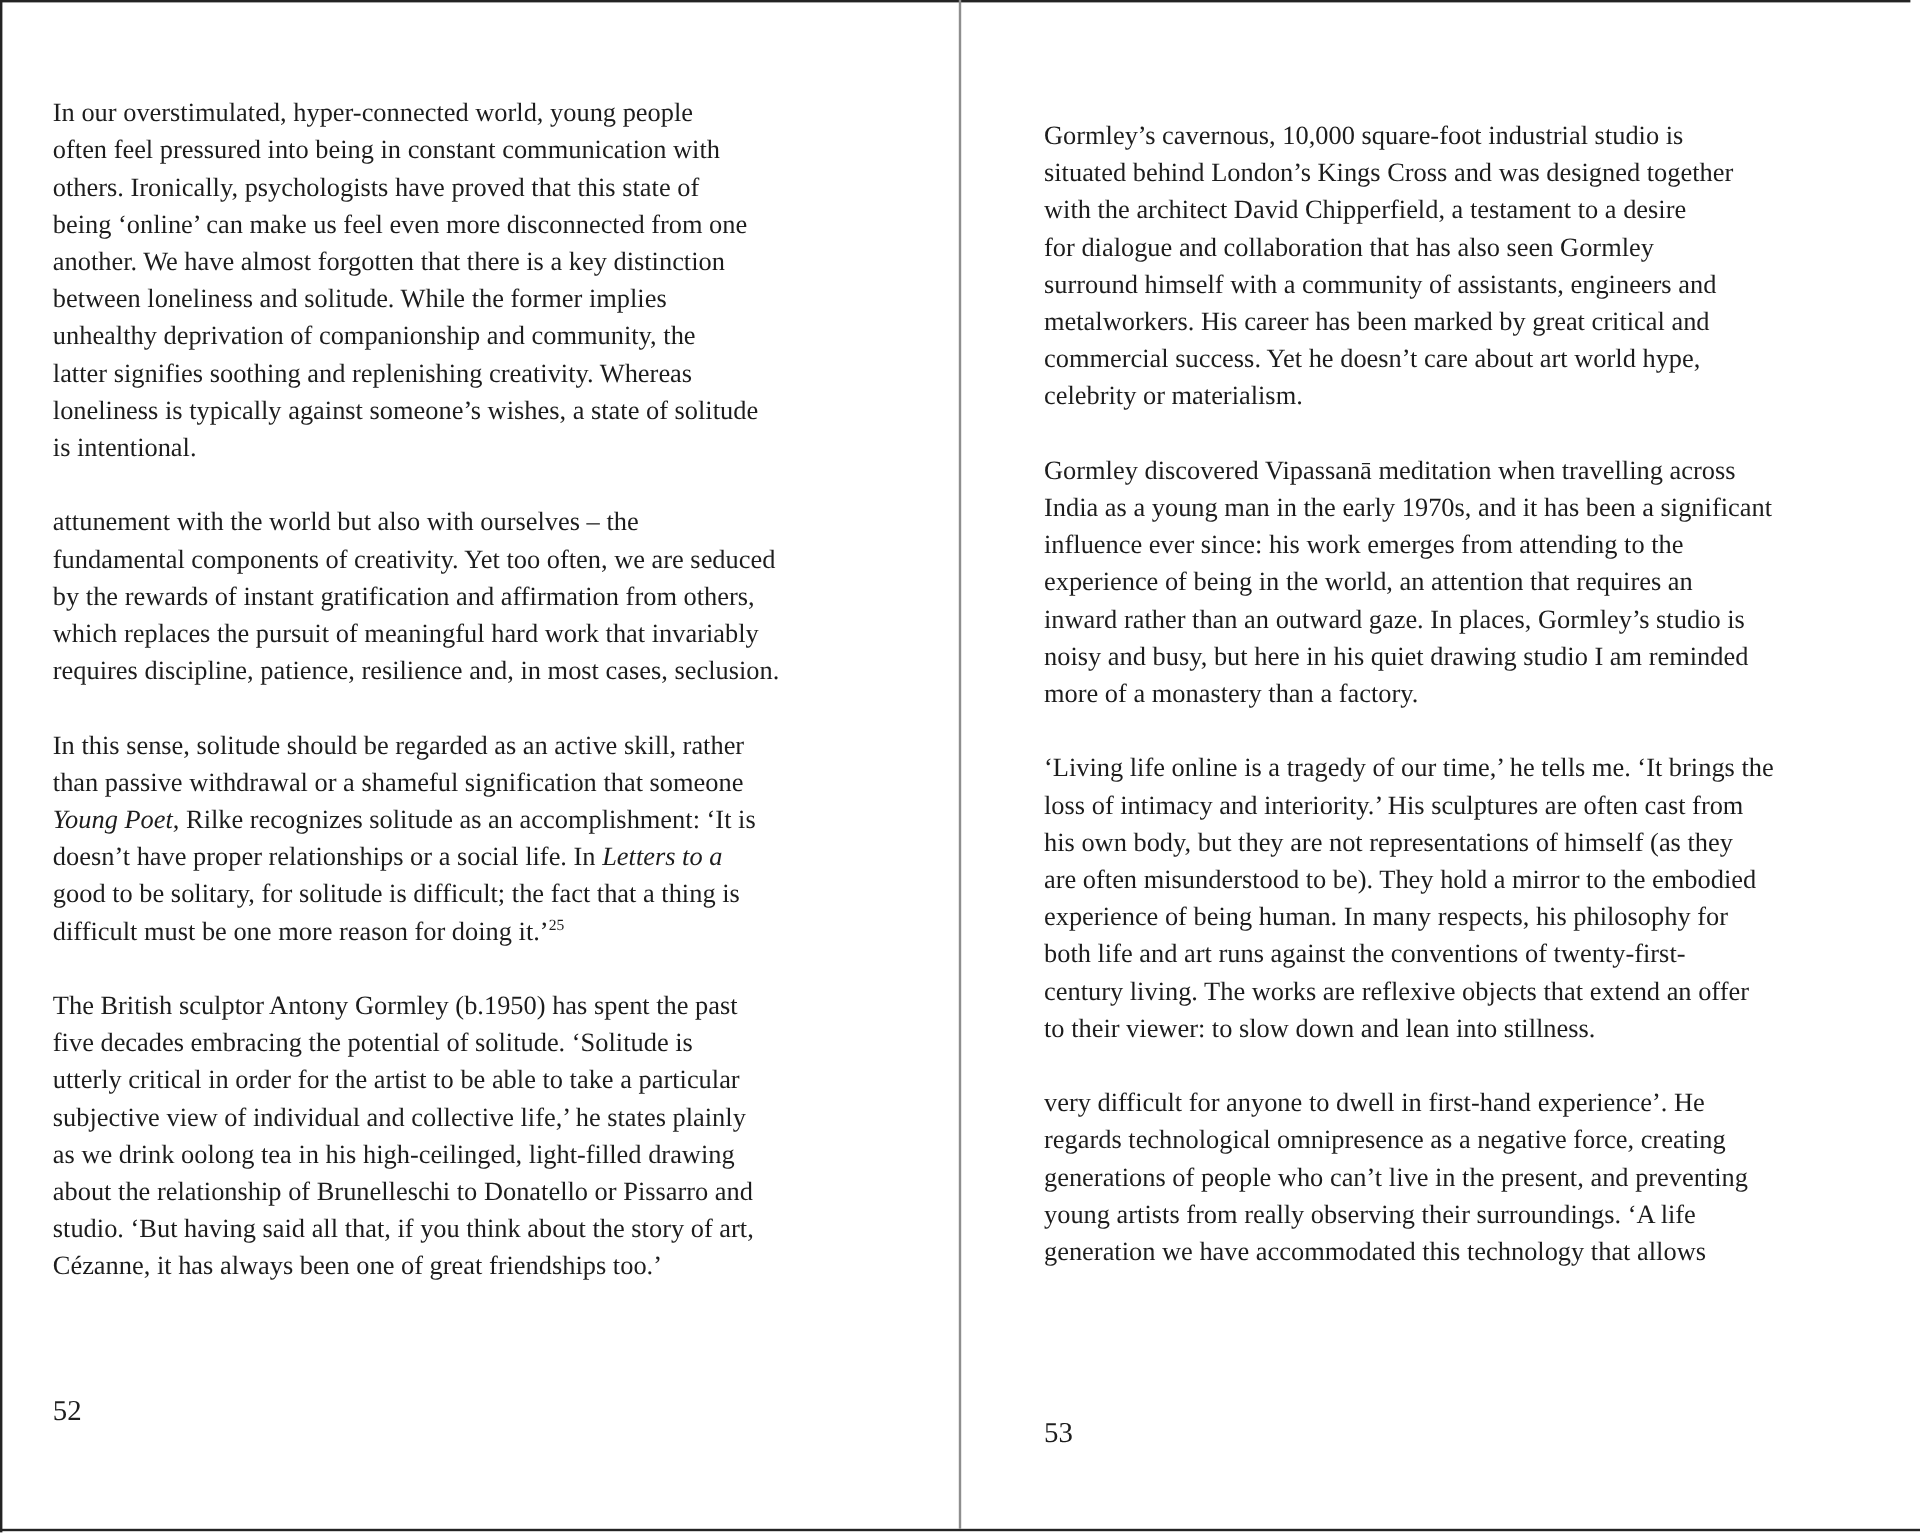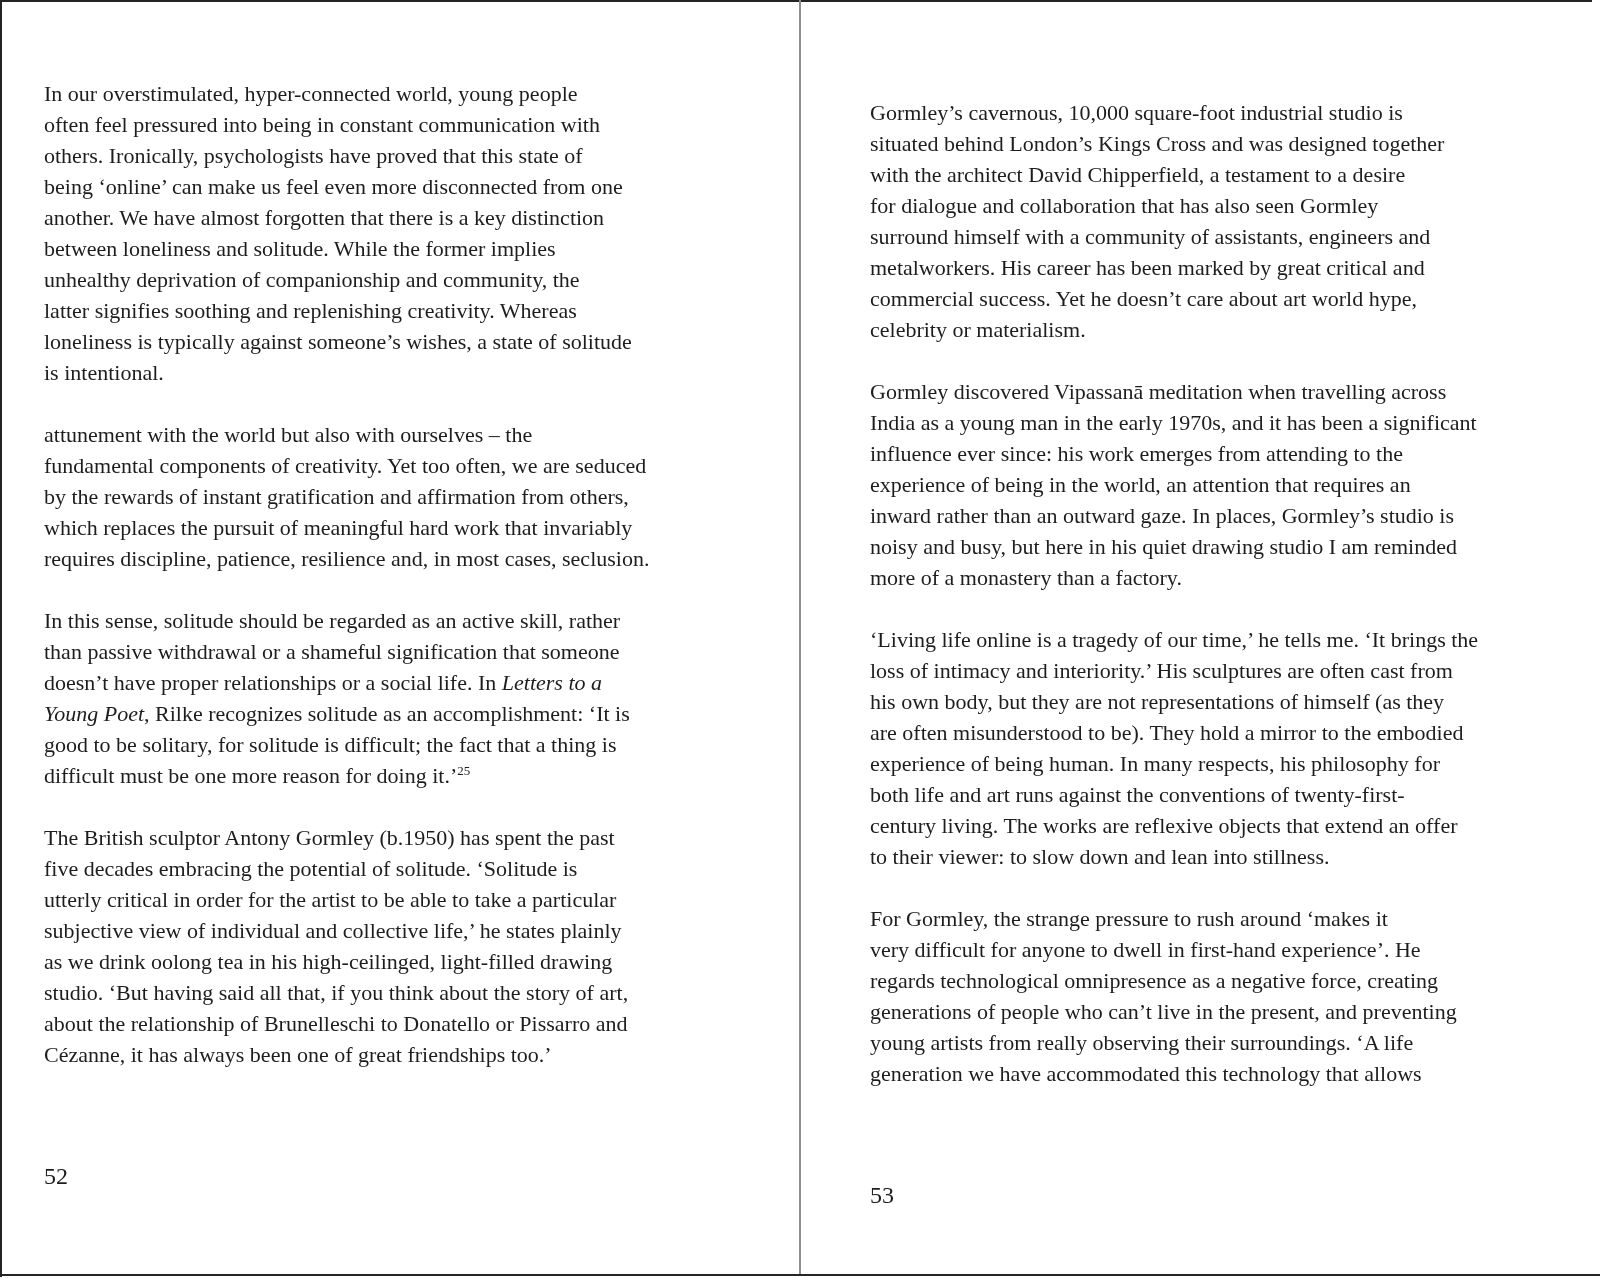--- a/index.html
+++ b/index.html
@@ -105,33 +105,33 @@
         <div class="para">
           <div class="line"><span>attunement with the world but also with ourselves – the</span></div>
           <div class="line"><span>fundamental components of creativity. Yet too often, we are seduced</span></div>
           <div class="line"><span>by the rewards of instant gratification and affirmation from others,</span></div>
           <div class="line"><span>which replaces the pursuit of meaningful hard work that invariably</span></div>
           <div class="line"><span>requires discipline, patience, resilience and, in most cases, seclusion.</span></div>
         </div>
         <div class="para">
           <div class="line"><span>In this sense, solitude should be regarded as an active skill, rather</span></div>
           <div class="line"><span>than passive withdrawal or a shameful signification that someone</span></div>
+          <div class="line"><span class="it">Young Poet</span><span>, Rilke recognizes solitude as an accomplishment: ‘It is</span></div>
           <div class="line"><span>doesn’t have proper relationships or a social life. In </span><span class="it">Letters to a</span></div>
-          <div class="line"><span class="it">Young Poet</span><span>, Rilke recognizes solitude as an accomplishment: ‘It is</span></div>
           <div class="line"><span>good to be solitary, for solitude is difficult; the fact that a thing is</span></div>
           <div class="line"><span>difficult must be one more reason for doing it.’</span><span class="sup">25</span></div>
         </div>
         <div class="para">
           <div class="line"><span>The British sculptor Antony Gormley (b.1950) has spent the past</span></div>
           <div class="line"><span>five decades embracing the potential of solitude. ‘Solitude is</span></div>
           <div class="line"><span>utterly critical in order for the artist to be able to take a particular</span></div>
           <div class="line"><span>subjective view of individual and collective life,’ he states plainly</span></div>
           <div class="line"><span>as we drink oolong tea in his high-ceilinged, light-filled drawing</span></div>
+          <div class="line"><span>about the relationship of Brunelleschi to Donatello or Pissarro and</span></div>
           <div class="line"><span>studio. ‘But having said all that, if you think about the story of art,</span></div>
-          <div class="line"><span>about the relationship of Brunelleschi to Donatello or Pissarro and</span></div>
           <div class="line"><span>Cézanne, it has always been one of great friendships too.’</span></div>
         </div>
       </div>
     <div class="folio">52</div>
   </div>
 
   <div class="page page-right">
     <div class="page-body">
         <div class="para">
           <div class="line"><span>Gormley’s cavernous, 10,000 square-foot industrial studio is</span></div>
@@ -156,21 +156,20 @@
           <div class="line"><span>‘Living life online is a tragedy of our time,’ he tells me. ‘It brings the</span></div>
           <div class="line"><span>loss of intimacy and interiority.’ His sculptures are often cast from</span></div>
           <div class="line"><span>his own body, but they are not representations of himself (as they</span></div>
           <div class="line"><span>are often misunderstood to be). They hold a mirror to the embodied</span></div>
           <div class="line"><span>experience of being human. In many respects, his philosophy for</span></div>
           <div class="line"><span>both life and art runs against the conventions of twenty-first-</span></div>
           <div class="line"><span>century living. The works are reflexive objects that extend an offer</span></div>
           <div class="line"><span>to their viewer: to slow down and lean into stillness.</span></div>
         </div>
         <div class="para">
-          <div class="line"><span>For Gormley, the strange pressure to rush around ‘makes it</span></div>
           <div class="line"><span>very difficult for anyone to dwell in first-hand experience’. He</span></div>
           <div class="line"><span>regards technological omnipresence as a negative force, creating</span></div>
           <div class="line"><span>generations of people who can’t live in the present, and preventing</span></div>
           <div class="line"><span>young artists from really observing their surroundings. ‘A life</span></div>
           <div class="line"><span>generation we have accommodated this technology that allows</span></div>
         </div>
       </div>
     <div class="folio">53</div>
   </div>
 </div>

